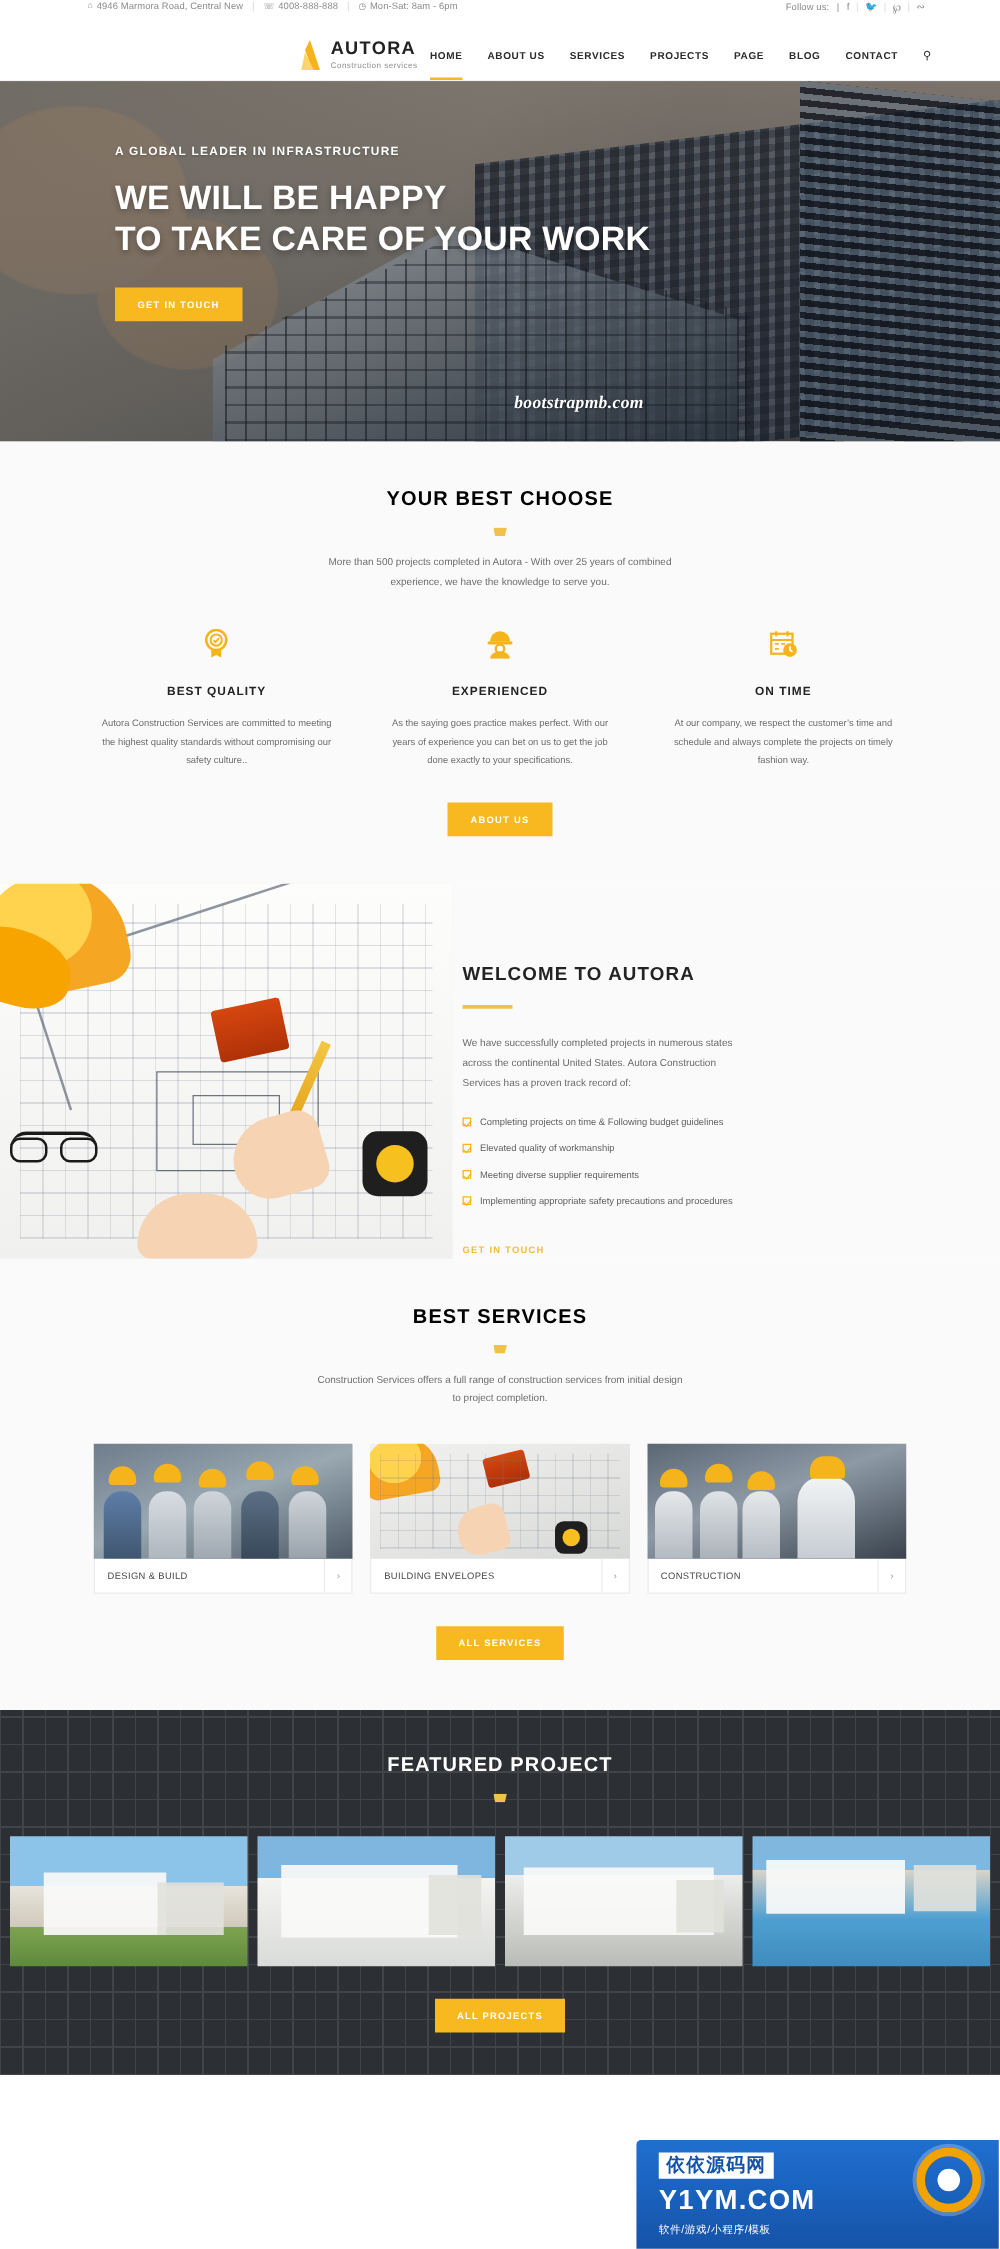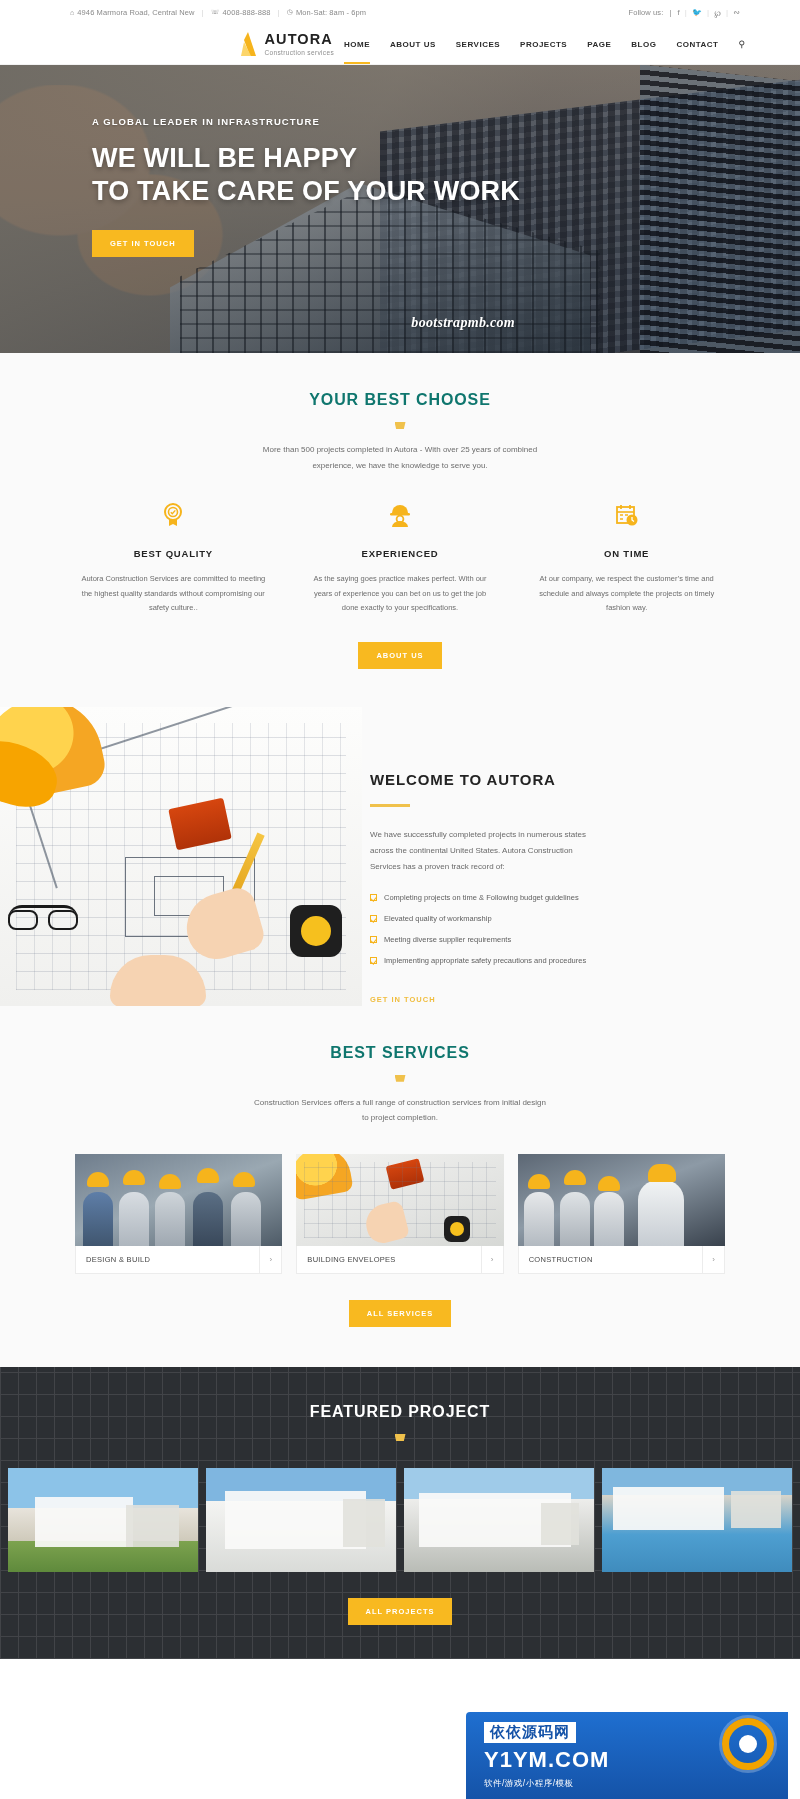--- a/index.html
+++ b/index.html
@@ -10,21 +10,21 @@
     color:#333;
     width:800px;
     overflow-x:hidden;
   }
 
   
   .topbar {
     height:24px;
     background:#ffffff;
     display:flex;
-    align-items:center;
+    align-items:flex-start;
     justify-content:space-between;
     padding:0 60px 0 70px;
     font-size:7.5px;
     color:#8a8a8a;
     letter-spacing:.1px;
   }
   .topbar-left { display:flex; align-items:center; gap:7px; }
   .tb-item { display:flex; align-items:center; gap:3px; white-space:nowrap; }
   .tb-sep { color:#d8d8d8; font-size:8px; }
   .tb-ico { font-size:7px; color:#8a8a8a; display:inline-block; }
@@ -127,21 +127,21 @@
     position:absolute; z-index:5; right:285px; top:250px;
     font-family:"Liberation Serif", serif;
     font-style:italic; font-weight:bold; font-size:14px; color:#ffffff;
     text-shadow:1px 1px 2px rgba(0,0,0,.4);
     letter-spacing:.3px;
   }
 
   
   .section { padding:38px 0; background:#fafafa; }
   .sec-title {
-    text-align:center; font-size:16px; font-weight:bold; letter-spacing:.9px; color:#0f766e;
+    text-align:center; font-size:16px; font-weight:bold; letter-spacing:.9px; color:#000000;
   }
   .sec-orn {
     width:30px; height:9px; margin:12px auto 0;
     display:flex; align-items:center; justify-content:center;
   }
   .sec-orn i {
     display:block; width:11px; height:7px; background:#f0c14b;
     clip-path:polygon(0 0,100% 0,85% 100%,15% 100%);
   }
   .sec-desc {
@@ -318,21 +318,21 @@
     background:rgba(250,250,248,.92);
   }
   .proj .blockB {
     position:absolute; right:10%; top:36%; width:28%; height:40%;
     background:rgba(225,225,220,.9);
   }
   .featured .center-btn { margin-top:26px; position:relative; }
 
   
   .badge {
-    position:fixed; right:12px; bottom:0; width:322px; height:87px;
+    position:fixed; right:1px; bottom:0; width:290px; height:87px;
     background:linear-gradient(180deg,#1f6fd0,#1553a8);
     display:flex; align-items:center; z-index:50;
     border-top-left-radius:4px;
   }
   .badge-inner { padding-left:18px; color:#fff; }
   .badge-cn {
     font-size:15px; font-weight:bold; letter-spacing:1px;
     background:#fff; color:#1553a8; display:inline-block; padding:1px 6px;
   }
   .badge-url { font-size:22px; font-weight:bold; letter-spacing:1px; margin-top:4px; }

